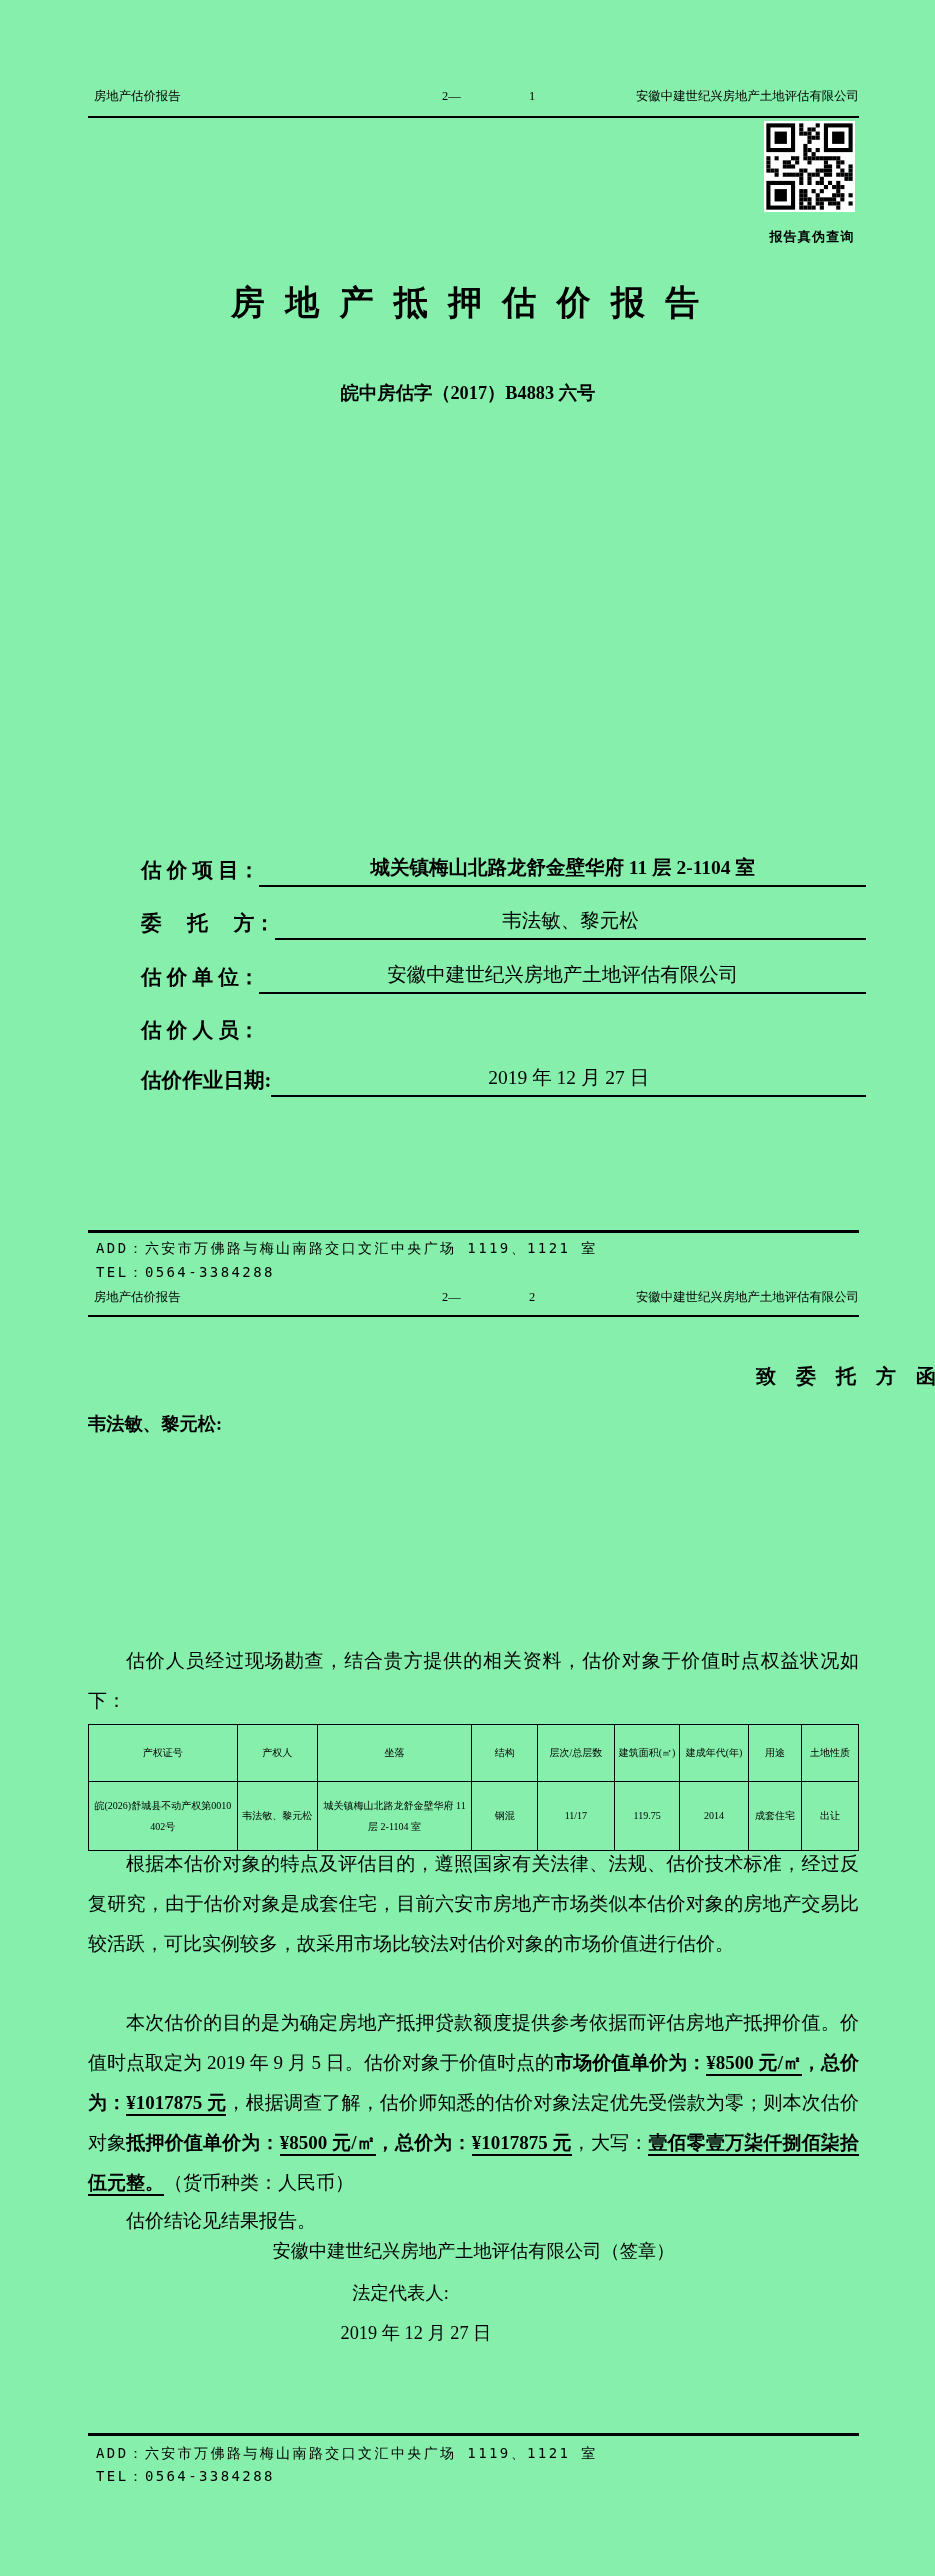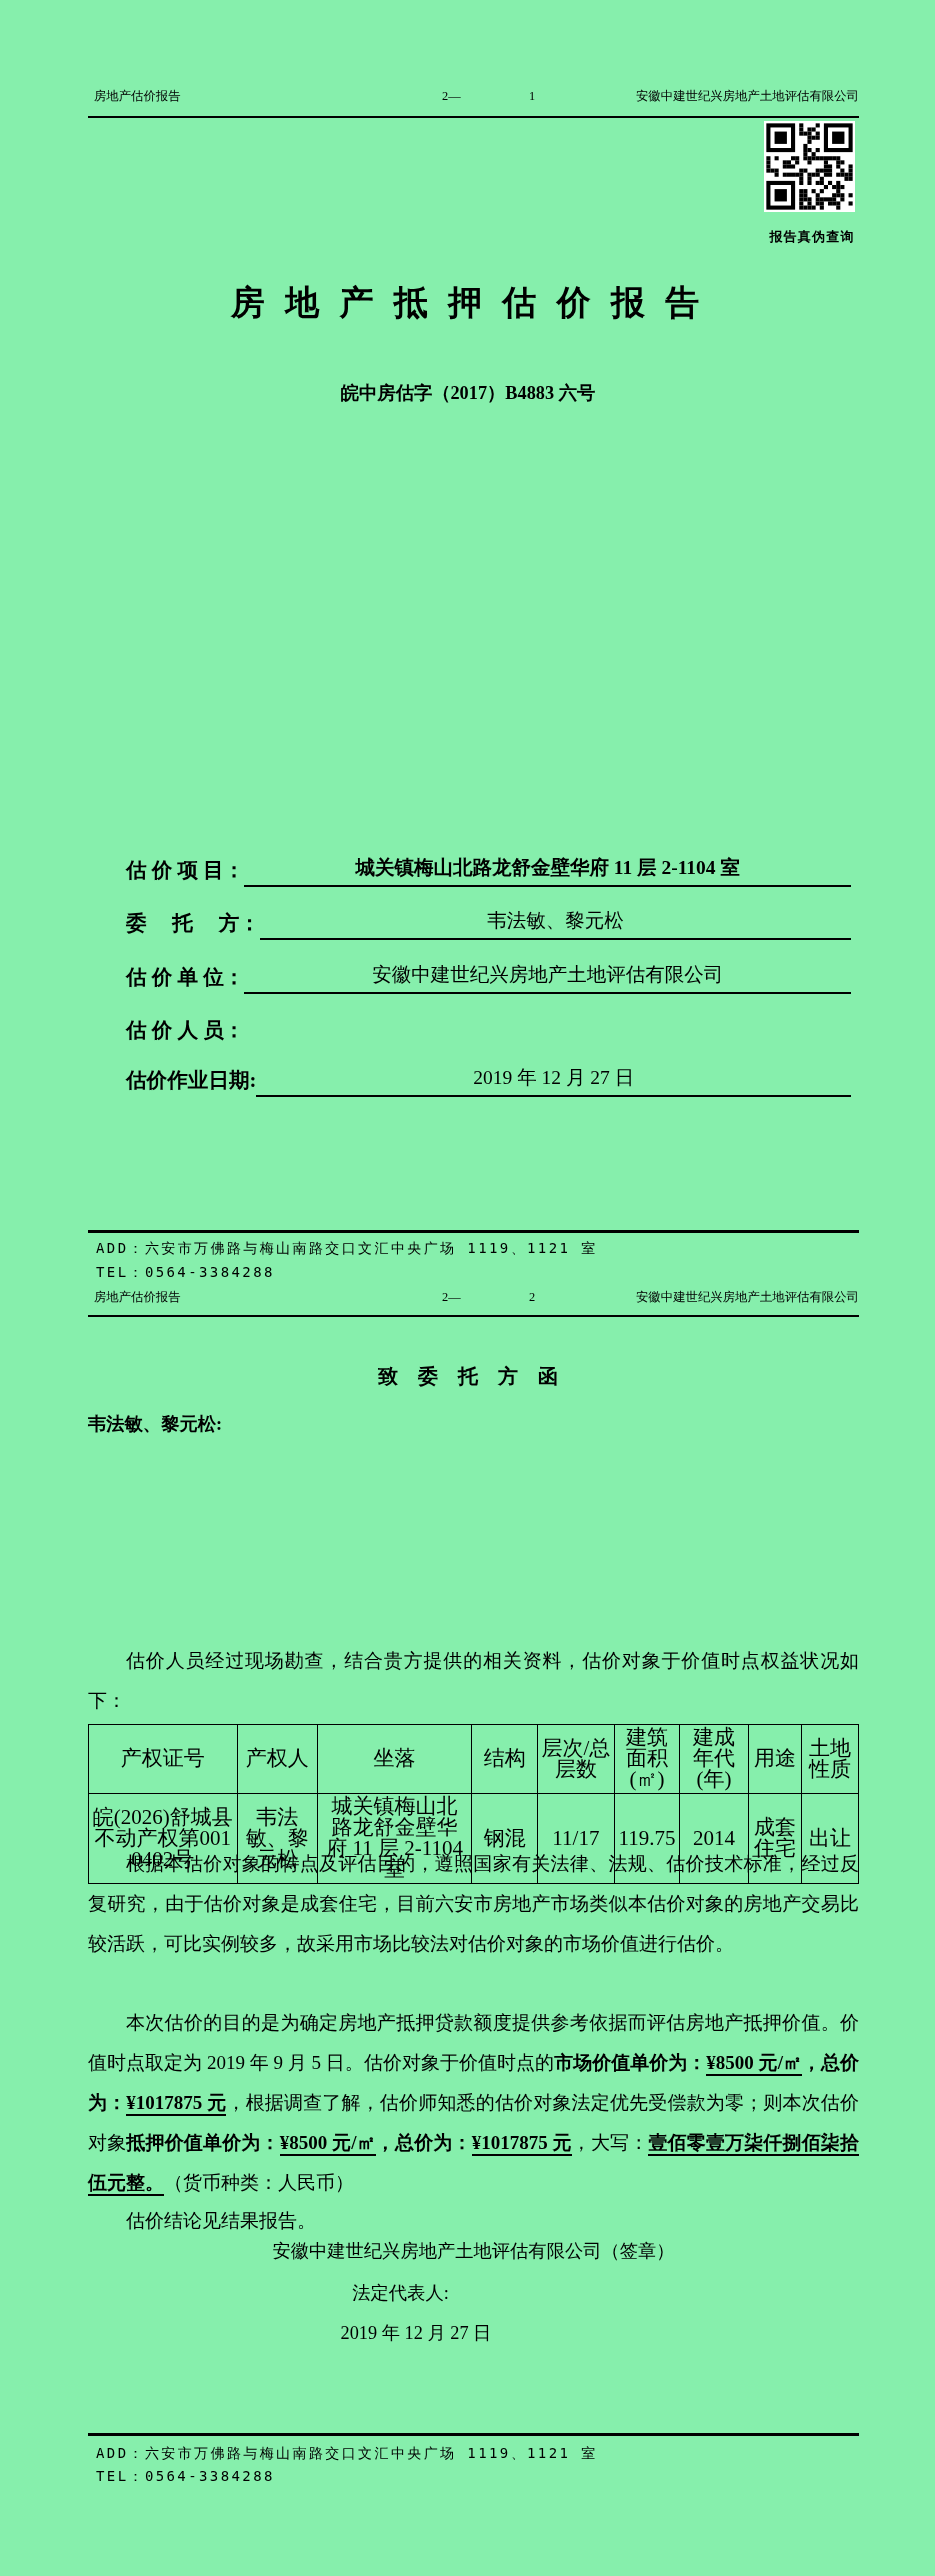--- a/index.html
+++ b/index.html
@@ -13,37 +13,37 @@
   .hdr .hc2{position:absolute;left:441px;top:0;}
   .hdr .hright{position:absolute;right:0;top:0;}
   .rule{left:88px;width:771px;height:2.4px;background:#000;}
   .rule-thick{left:88px;width:771px;height:2.9px;background:#000;}
   
   .qrbox{left:764px;top:121px;width:91px;height:91px;background:#fff;}
   .qrcap{left:764px;top:228px;width:96px;text-align:center;font-size:13px;font-weight:bold;letter-spacing:1.2px;}
   
   .title{left:0;top:280px;width:936px;text-align:center;font-size:34px;font-weight:bold;letter-spacing:5.9px;white-space:pre;}
   .subtitle{left:0;top:380px;width:936px;text-align:center;font-size:18.3px;font-weight:bold;}
-  .frow{left:126px;width:725px;height:37px;display:flex;align-items:flex-end;}
+  .frow{left:141px;width:725px;height:37px;display:flex;align-items:flex-end;}
   .flab{font-size:20.6px;font-weight:bold;white-space:pre;line-height:34px;}
   .fval{flex:1;border-bottom:2.4px solid #000;text-align:center;font-size:19.5px;line-height:34px;white-space:pre;}
   .fval.bold{font-weight:bold;}
   
   .faddr{left:96px;width:767px;font-size:14px;line-height:20px;letter-spacing:2.4px;
          font-family:"DejaVu Sans Mono","Liberation Mono",monospace;}
   
-  .heading{left:0;top:1363px;width:936px;text-align:center;font-size:20px;font-weight:bold;white-space:pre;}
+  .heading{left:0;top:1363px;width:936px;text-align:right;font-size:20px;font-weight:bold;white-space:pre;}
   .salut{left:88px;top:1411px;font-size:18.3px;font-weight:bold;}
   .para{left:88px;width:771px;font-size:19px;line-height:40px;text-align:justify;}
   .indent{text-indent:2em;}
   .bu{font-weight:bold;border-bottom:2.4px solid #000;padding-bottom:0.6px;}
   .b{font-weight:bold;}
   
   .ptable{left:88px;top:1724px;width:771px;border-collapse:collapse;table-layout:fixed;
-          font-size:21px;line-height:21px;}
+          font-size:10px;line-height:21px;}
   .ptable th,.ptable td{border:1.2px solid #000;text-align:center;vertical-align:middle;
           font-weight:normal;padding:2.4px 3.5px;word-break:break-all;}
   .ptable th{height:51px;}
   .ptable td{height:63px;}
   
   .sig{left:88px;width:771px;font-size:18.3px;line-height:23.6px;text-align:center;}
 </style>
 </head>
 <body>
 

